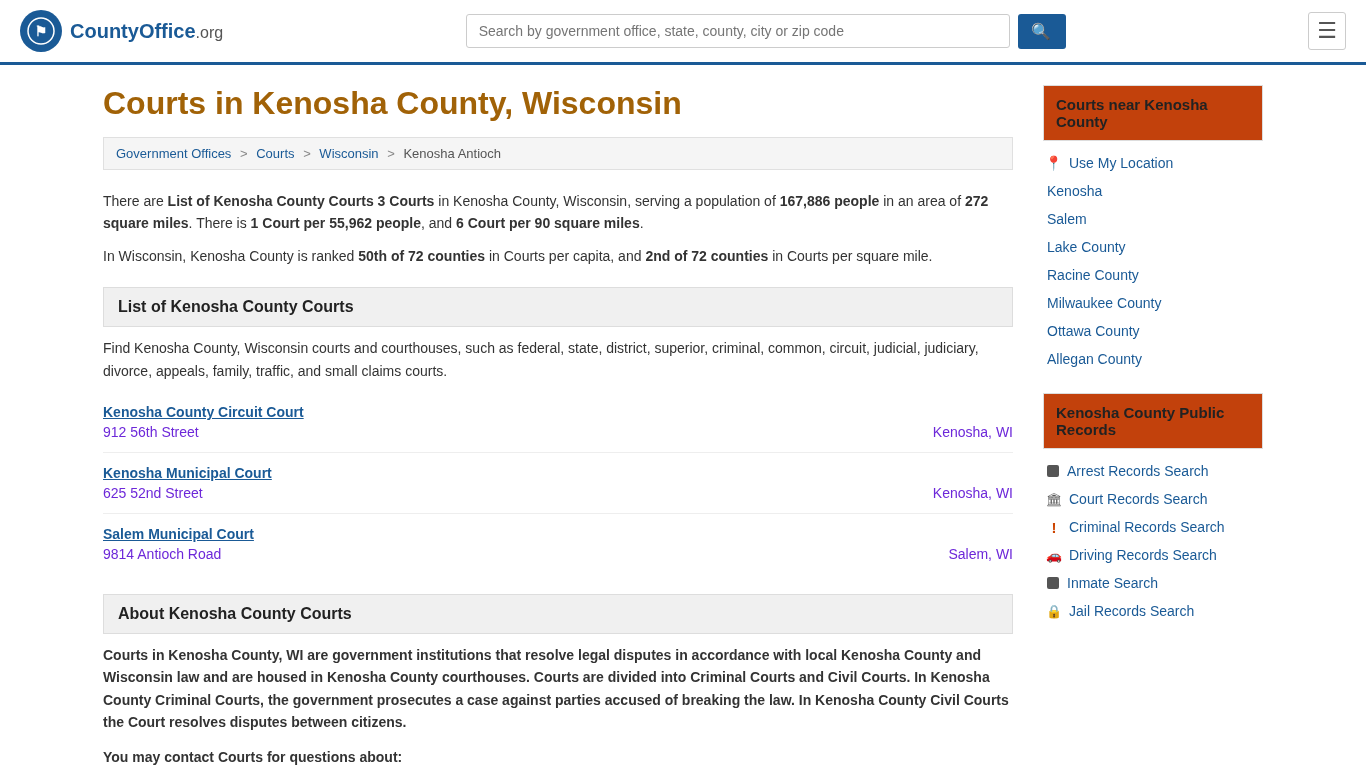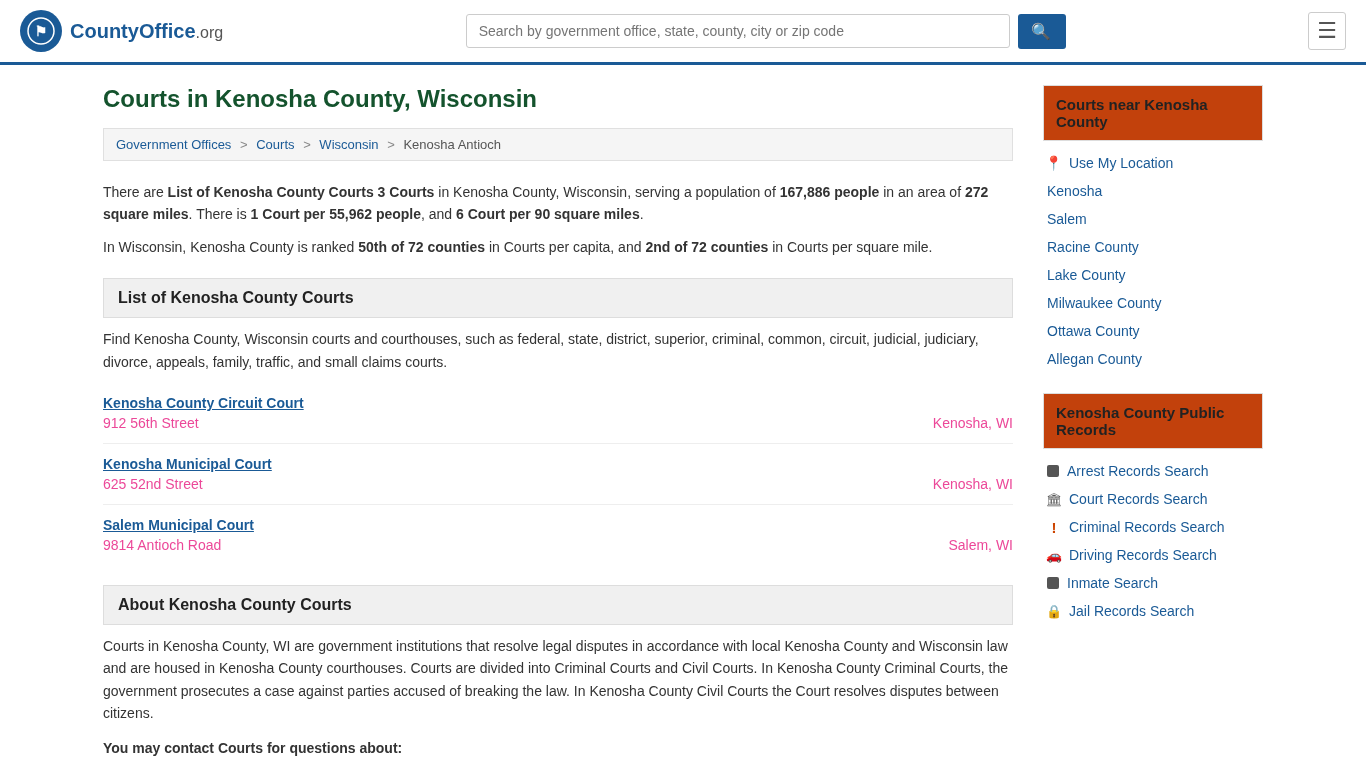--- a/index.html
+++ b/index.html
@@ -75,23 +75,23 @@
     .content-area {
       flex: 1;
     }
     .sidebar {
       width: 220px;
       flex-shrink: 0;
     }
 
     
     .page-title {
-      font-size: 24px;
-      font-weight: bold;
-      color: #14532d;
+      font-size: 32px;
+      font-weight: bold;
+      color: #a16207;
       margin-bottom: 15px;
     }
 
     
     .breadcrumb {
       background: #f5f5f5;
       padding: 8px 12px;
       font-size: 13px;
       color: #555;
       margin-bottom: 20px;
@@ -135,21 +135,21 @@
       color: #1a5a96;
       text-decoration: underline;
       cursor: pointer;
       display: block;
       margin-bottom: 4px;
     }
     .court-details {
       display: flex;
       justify-content: space-between;
       font-size: 14px;
-      color: #ec4899;
+      color: #6d28d9;
     }
 
     
     .sidebar-section-title {
       background: #c2410c;
       padding: 10px 12px;
       font-size: 15px;
       font-weight: bold;
       color: #222;
       margin-bottom: 8px;
@@ -175,20 +175,21 @@
       flex-shrink: 0;
     }
     .sidebar-icon-location { color: #cc0000; font-size: 14px; }
     .sidebar-icon-exclaim { color: #cc6600; font-weight: bold; }
     .sidebar-section-2 { margin-top: 20px; }
 
     .about-text {
       font-size: 14px;
       line-height: 1.6;
       color: #333;
+      font-weight: bold;
     }
     .you-may {
       font-weight: bold;
       font-size: 14px;
       margin-top: 15px;
       display: block;
     }
   </style>
 </head>
 <body>
@@ -283,24 +284,24 @@
       <span>Use My Location</span>
     </a>
 
     <a class="sidebar-link">
       <span>Kenosha</span>
     </a>
     <a class="sidebar-link">
       <span>Salem</span>
     </a>
     <a class="sidebar-link">
+      <span>Lake County</span>
+    </a>
+    <a class="sidebar-link">
       <span>Racine County</span>
-    </a>
-    <a class="sidebar-link">
-      <span>Lake County</span>
     </a>
     <a class="sidebar-link">
       <span>Milwaukee County</span>
     </a>
     <a class="sidebar-link">
       <span>Ottawa County</span>
     </a>
     <a class="sidebar-link">
       <span>Allegan County</span>
     </a>

